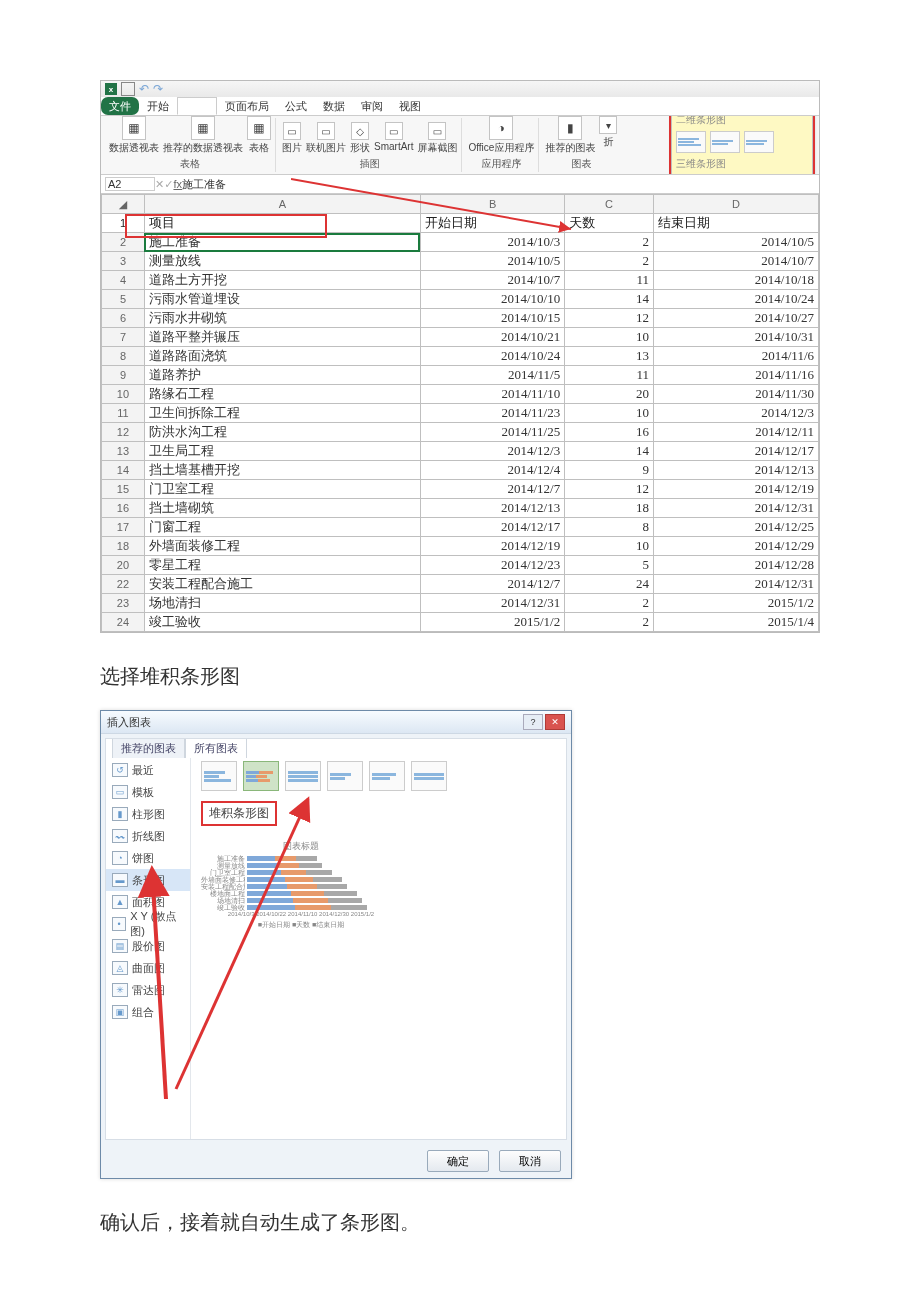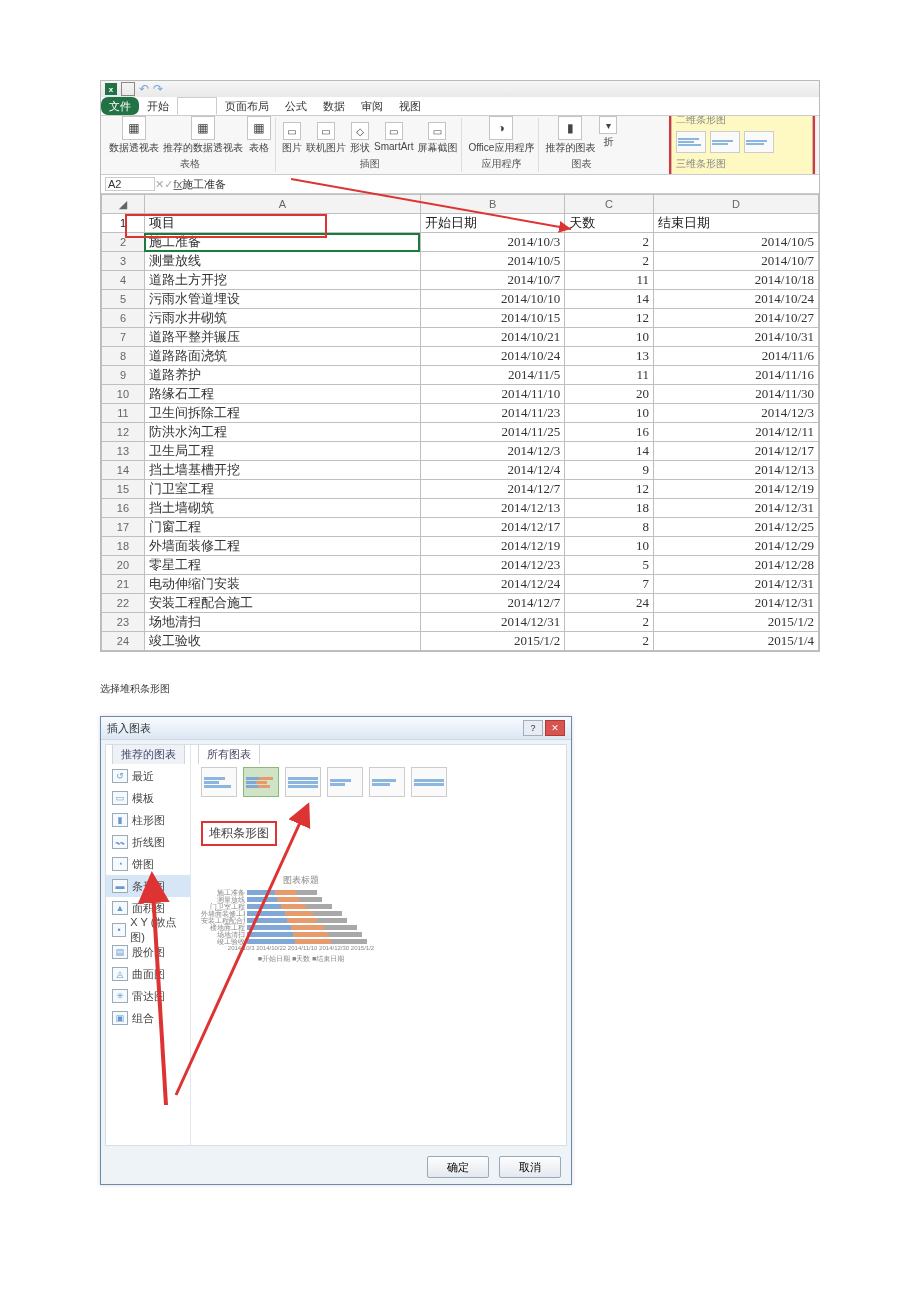--- a/index.html
+++ b/index.html
@@ -133,21 +133,21 @@
   .sheet .rowhdr{
     background:#f3f3f3;color:#666;text-align:center;width:22px;font-size:11px;
     font-family:Arial,sans-serif;
   }
   .sheet .hdrrow td{background:#fff;color:#222;}
   .sheet td.num{text-align:right;}
   .sheet .selcell{outline:2px solid #1a7b3e;outline-offset:-2px;}
   .red-box-row{position:absolute;border:2px solid #d33;pointer-events:none;}
 
   .caption{
-    font-size:10px;
+    font-size:20px;
     font-family:"SimSun","Microsoft YaHei",serif;
     margin:6px 0 20px 0;
   }
 
   
   .dialog{
     width:470px;
     border:1px solid #6d8aa8;
     background:#eef3f8;
     font-size:11px;
@@ -169,34 +169,34 @@
   .dialog .dlg-body{
     background:#fff;margin:4px;border:1px solid #d7dee6;
     height:400px;display:flex;position:relative;overflow:hidden;
   }
   .dlg-tabs{
     position:absolute;top:-1px;left:6px;display:flex;gap:0;font-size:11px;z-index:2;
   }
   .dlg-tabs .dtab{
     padding:2px 8px;border:1px solid #cfd6de;border-bottom:none;background:#eef2f7;color:#446;
   }
-  .dlg-tabs .dtab.active{background:#fff;margin-left:13px;}
+  .dlg-tabs .dtab.active{background:#fff;}
 
   .dlg-left{
     width:84px;border-right:1px solid #e3e7ec;padding:20px 0 0 0;
     display:flex;flex-direction:column;
   }
   .dlg-left .item{
     display:flex;align-items:center;gap:4px;padding:2px 6px;height:18px;font-size:11px;color:#444;
   }
   .dlg-left .item.active{background:#d7e6f7;}
   .dlg-left .item .ic{width:14px;height:12px;border:1px solid #9ab;background:#f7fafd;font-size:9px;
     display:flex;align-items:center;justify-content:center;color:#69c;}
   .dlg-right{
-    flex:1;padding:22px 10px 10px 10px;display:flex;flex-direction:column;gap:20px;position:relative;
+    flex:1;padding:22px 10px 10px 10px;display:flex;flex-direction:column;gap:6px;position:relative;
   }
   .subtype-row{display:flex;gap:6px;align-items:center;}
   .subtype{width:30px;height:24px;border:1px solid #ccc;background:#fafafa;display:flex;flex-direction:column;
     justify-content:center;gap:1px;padding:2px;}
   .subtype.sel{background:#cfe3c7;border-color:#8ab77a;}
   .subtype .b{height:3px;background:#8bb6de;}
   .subtype-label{
     margin-top:4px;font-size:12px;color:#444;padding:2px 6px;border:2px solid #d33;display:inline-block;
   }
   .preview{
@@ -492,27 +492,20 @@
               <td class="num">2014/12/29</td>
             </tr>
             <tr>
               <td class="rowhdr">20</td>
               <td>零星工程</td>
               <td class="num">2014/12/23</td>
               <td class="num">5</td>
               <td class="num">2014/12/28</td>
             </tr>
             <tr>
-              <td class="rowhdr">21</td>
-              <td>电动伸缩门安装</td>
-              <td class="num">2014/12/24</td>
-              <td class="num">7</td>
-              <td class="num">2014/12/31</td>
-            </tr>
-            <tr>
               <td class="rowhdr">22</td>
               <td>安装工程配合施工</td>
               <td class="num">2014/12/7</td>
               <td class="num">24</td>
               <td class="num">2014/12/31</td>
             </tr>
             <tr>
               <td class="rowhdr">23</td>
               <td>场地清扫</td>
               <td class="num">2014/12/31</td>
@@ -685,14 +678,15 @@
       <line x1="60" y1="320" x2="192" y2="30" stroke="#d33" stroke-width="3" marker-end="url(#ah2)"></line>
     </svg>
   </div>
 
   <div class="dlg-foot">
     <button>确定</button>
     <button>取消</button>
   </div>
 </div>
 
+<div class="caption">确认后，接着就自动生成了条形图。</div>
 
 </div>
 
 </body></html>

